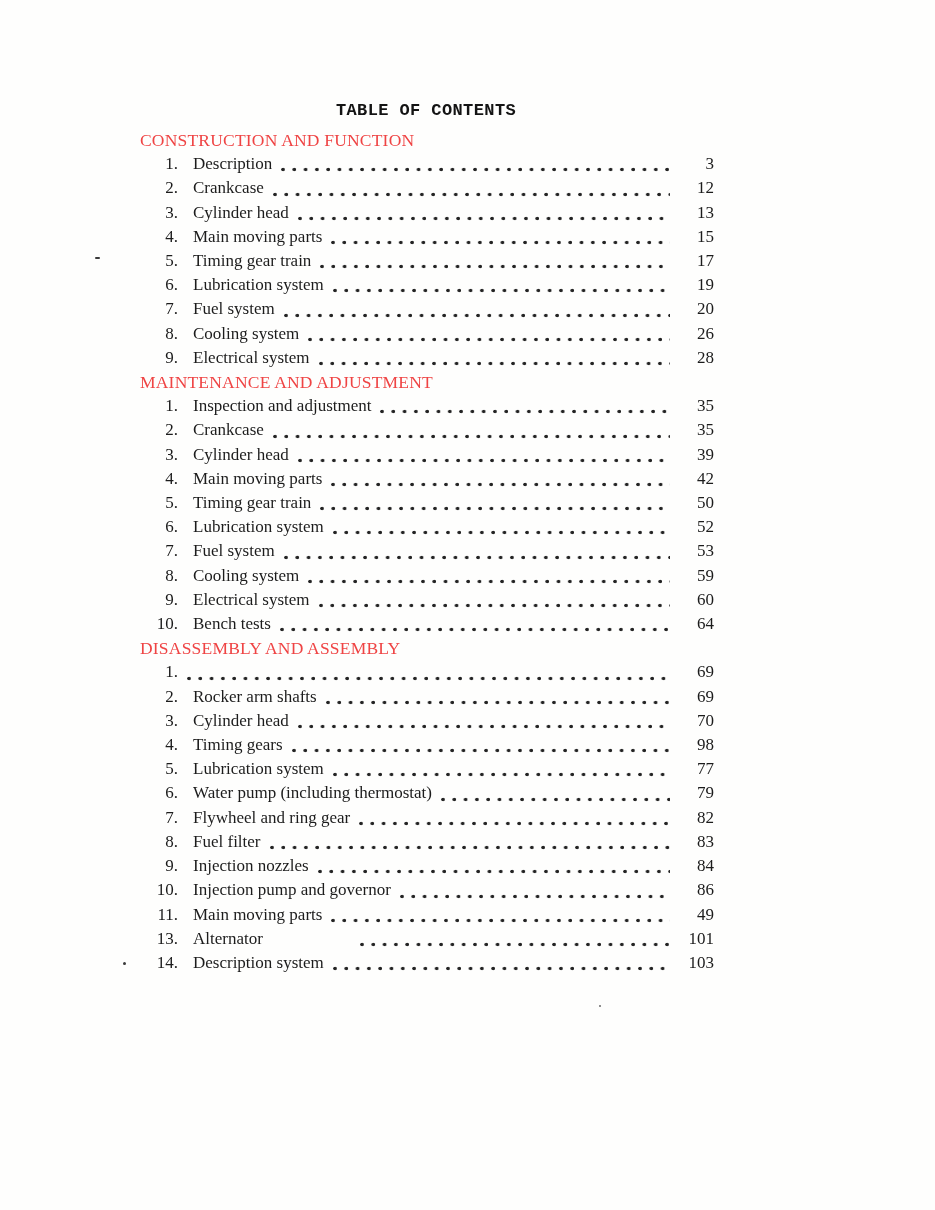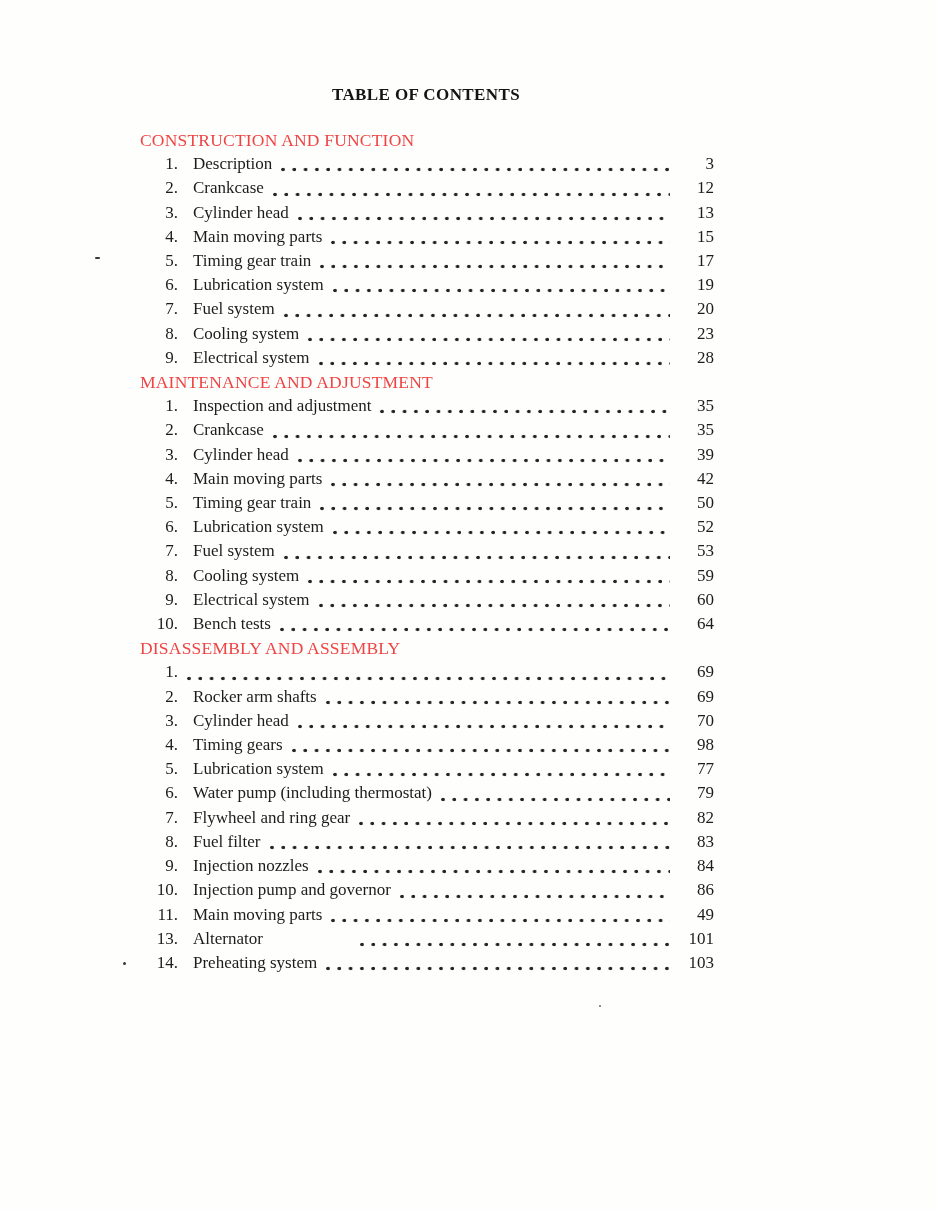--- a/index.html
+++ b/index.html
@@ -11,25 +11,25 @@
     position: relative;
     width: 935px;
     height: 1210px;
     background: #fefefdff;
     font-family: "Liberation Serif", serif;
     color: #1c1c1c;
     overflow: hidden;
   }
   .doc-title {
     position: absolute;
-    top: 85px;
+    top: 101px;
     left: 140px;
     width: 572px;
     text-align: center;
-    font-family: Liberation Serif, serif;
+    font-family: Liberation Mono, monospace;
     font-weight: bold;
     font-size: 17px;
     letter-spacing: 0.4px;
     color: #141414;
   }
   .toc {
     position: absolute;
     top: 128px;
     left: 140px;
     width: 574px;
@@ -132,21 +132,21 @@
       <div class="toc-row">
         <span class="item-num">7.</span>
         <span class="item-title">Fuel system</span>
         <span class="leader"></span>
         <span class="item-page">20</span>
       </div>
       <div class="toc-row">
         <span class="item-num">8.</span>
         <span class="item-title">Cooling system</span>
         <span class="leader"></span>
-        <span class="item-page">23</span>
+        <span class="item-page">26</span>
       </div>
       <div class="toc-row">
         <span class="item-num">9.</span>
         <span class="item-title">Electrical system</span>
         <span class="leader"></span>
         <span class="item-page">28</span>
       </div>
       <div class="section-heading">MAINTENANCE AND ADJUSTMENT</div>
       <div class="toc-row">
         <span class="item-num">1.</span>
@@ -275,21 +275,21 @@
         <span class="item-page">49</span>
       </div>
       <div class="toc-row">
         <span class="item-num">13.</span>
         <span class="item-title">Alternator</span>
         <span class="leader leader-gap"></span>
         <span class="item-page">101</span>
       </div>
       <div class="toc-row">
         <span class="item-num">14.</span>
-        <span class="item-title">Preheating system</span>
+        <span class="item-title">Description system</span>
         <span class="leader"></span>
         <span class="item-page">103</span>
       </div>
     </div>
 
   <span class="speck speck-1"></span>
   <span class="speck speck-2"></span>
   <span class="speck speck-3"></span>
 </div>
 

